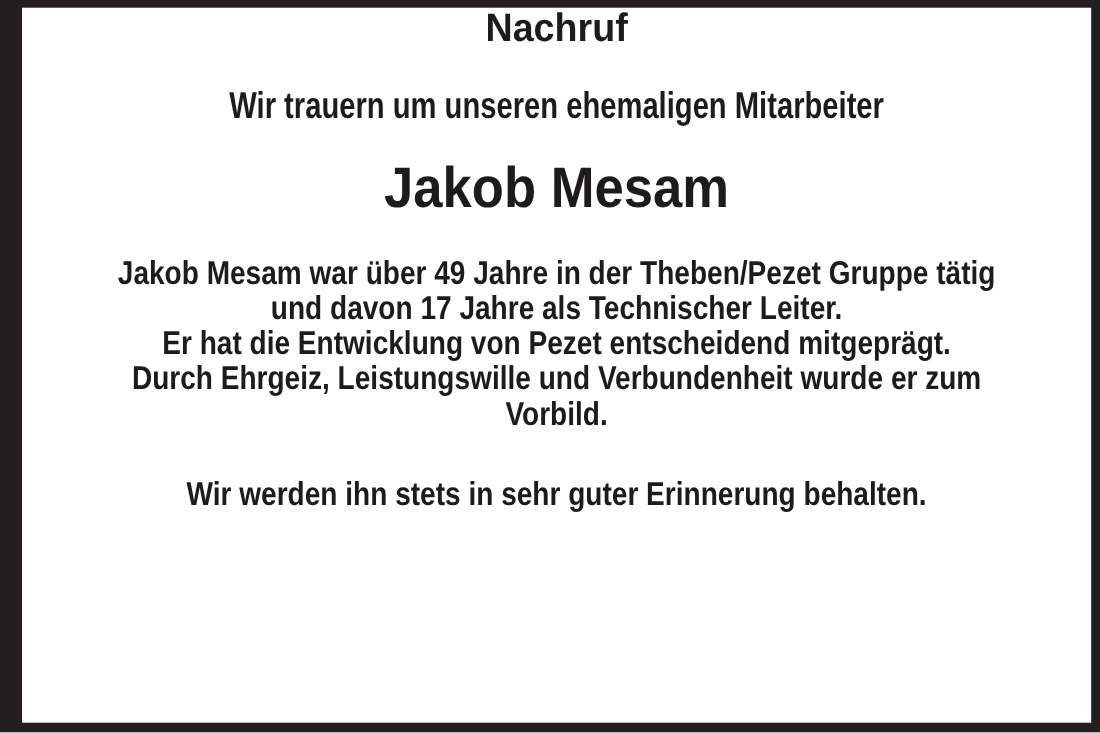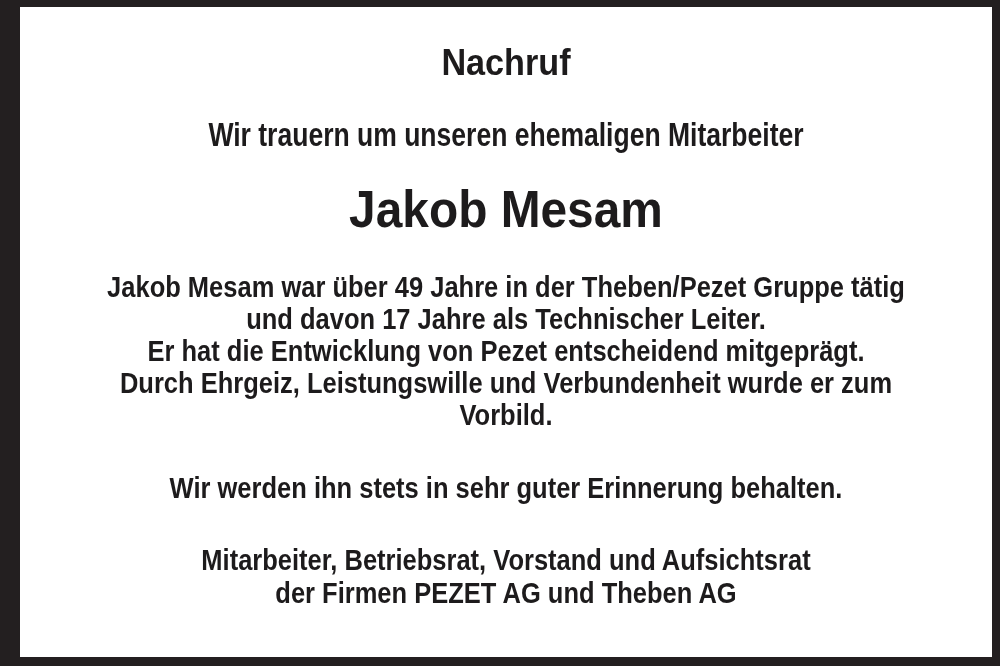--- a/index.html
+++ b/index.html
@@ -19,21 +19,20 @@
     position: absolute;
     top: 7px;
     left: 8px;
     right: 8px;
     bottom: 9px;
     background: var(--bg-color, #ffffff);
     color: var(--text-color, #1d1b1c);
     text-align: center;
     font-weight: bold;
     overflow: hidden;
-    padding-top: 38px;
     box-sizing: border-box;
     margin-left: 12px;
   }
   .line {
     white-space: nowrap;
     transform-origin: 50% 50%;
   }
   .notice-title {
     font-size: 36px;
     line-height: 36px;
@@ -89,19 +88,15 @@
     <div class="notice-body">
       <div class="line body-line">Jakob Mesam war über 49 Jahre in der Theben/Pezet Gruppe tätig</div>
       <div class="line body-line">und davon 17 Jahre als Technischer Leiter.</div>
       <div class="line body-line">Er hat die Entwicklung von Pezet entscheidend mitgeprägt.</div>
       <div class="line body-line">Durch Ehrgeiz, Leistungswille und Verbundenheit wurde er zum</div>
       <div class="line body-line">Vorbild.</div>
     </div>
 
     <div class="line remembrance-line">Wir werden ihn stets in sehr guter Erinnerung behalten.</div>
 
-    <div class="signature-block">
-      <div class="line signature-line">Mitarbeiter, Betriebsrat, Vorstand und Aufsichtsrat</div>
-      <div class="line signature-line">der Firmen PEZET AG und Theben AG</div>
-    </div>
 
   </div>
 </div>
 
 </body></html>

